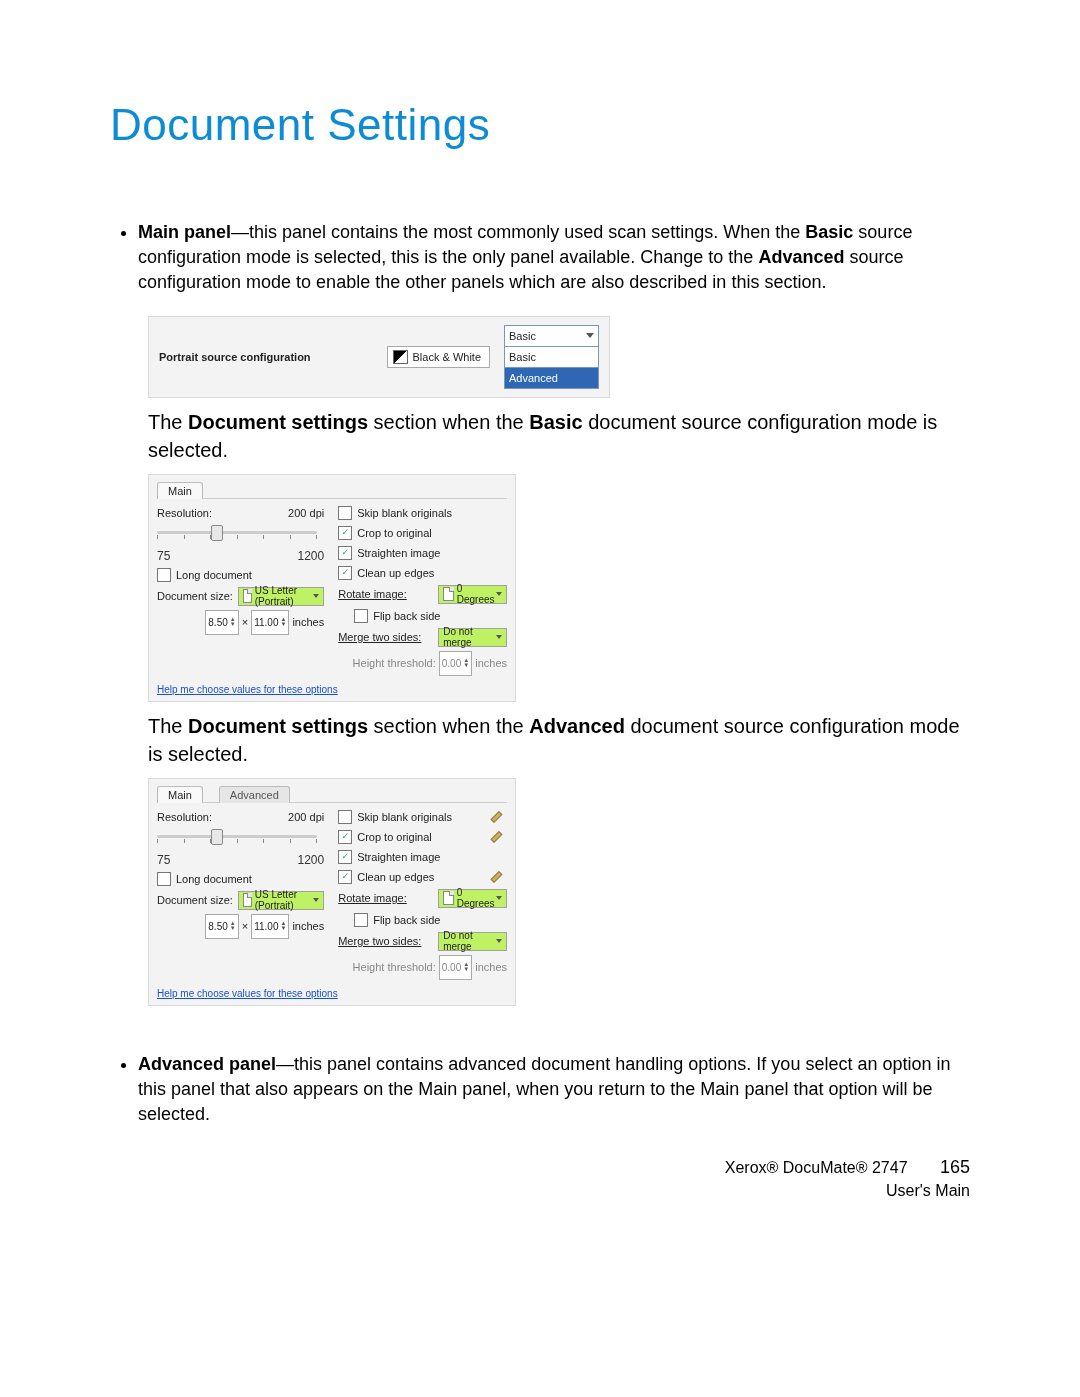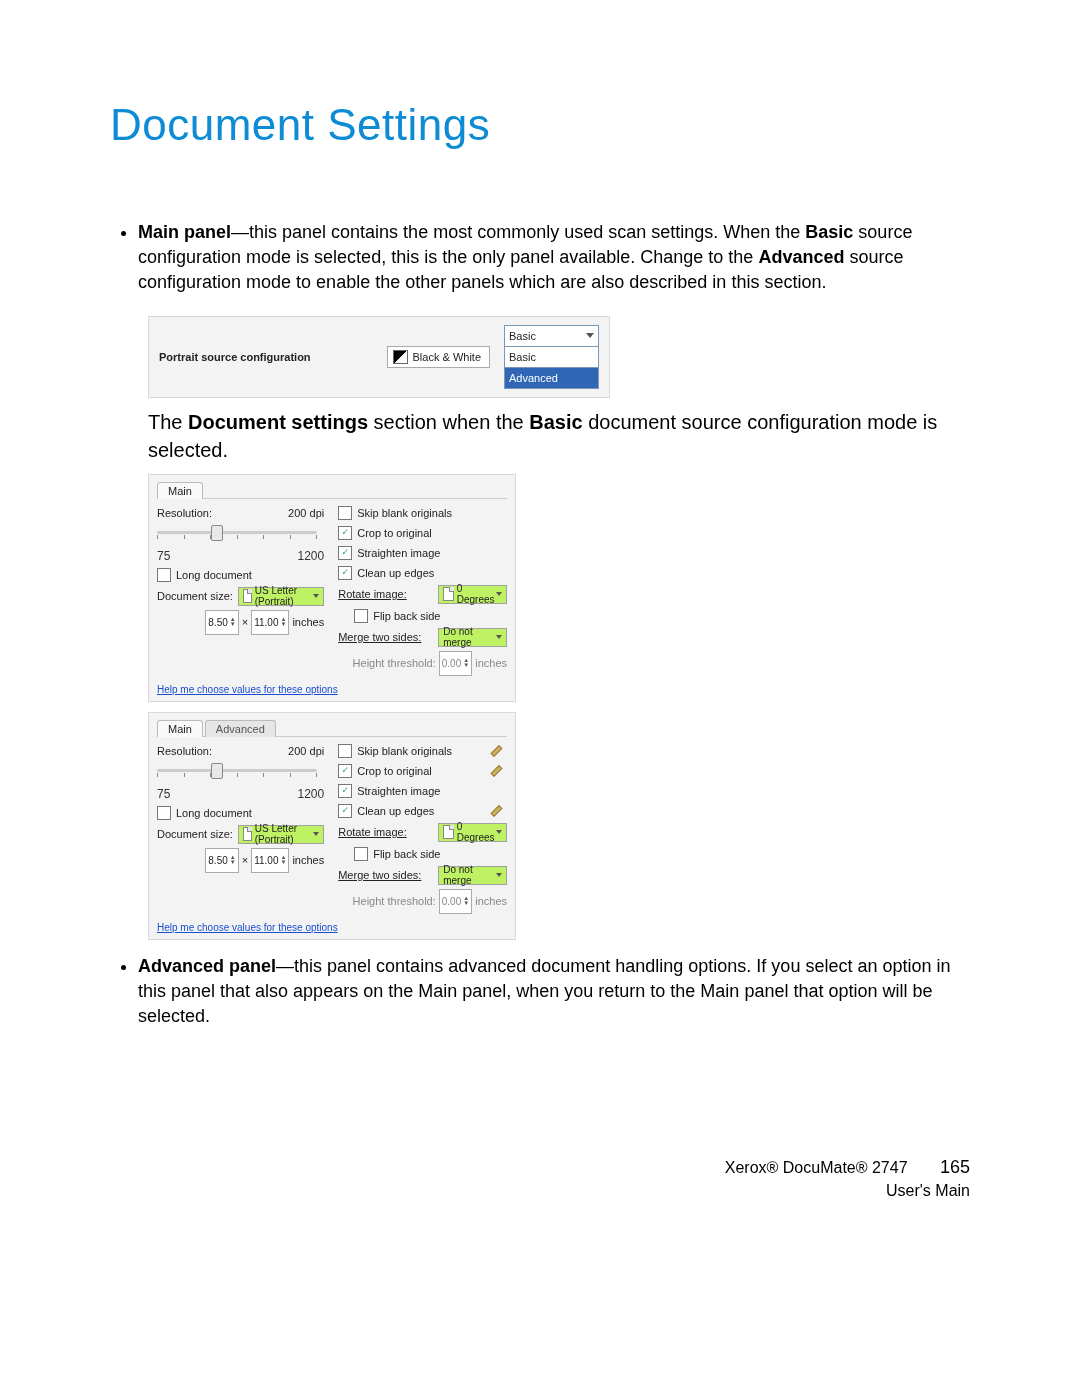--- a/index.html
+++ b/index.html
@@ -103,21 +103,21 @@
     margin-bottom: 6px;
     border-bottom: 1px solid #ccc;
   }
   .tab {
     border: 1px solid #bbb;
     border-bottom: none;
     background: #f9f9f9;
     padding: 2px 10px;
     font-size: 11px;
     border-radius: 3px 3px 0 0;
-    margin-right: 2px;
+    margin-right: 16px;
     position: relative;
     top: 1px;
   }
   .tab.inactive { background: #e6e6e6; color: #555; }
   .panel-body {
     display: flex;
     gap: 14px;
   }
   .col {
     display: flex;
@@ -382,20 +382,23 @@
                 <span>▼</span>
               </span>
             </span>
           <span>inches</span>
         </div>
       </div>
     </div>
     <div class="footer-link">Help me choose values for these options</div>
   </div>
 
+  <div class="para">
+    <span>The </span><b>Document settings</b><span> section when the </span><b>Advanced</b><span> document source configuration mode is selected.</span>
+  </div>
 
   <div class="figure settings">
     <div class="tabs">
       <div class="tab">Main</div>
       <div class="tab inactive">Advanced</div>
     </div>
     <div class="panel-body">
       <div class="col left">
         <div class="row" style="justify-content:space-between;">
           <span>Resolution:</span>
@@ -501,21 +504,21 @@
                 <span>▼</span>
               </span>
             </span>
           <span>inches</span>
         </div>
       </div>
     </div>
     <div class="footer-link">Help me choose values for these options</div>
   </div>
 
-  <ul class="bullets" style="margin-top:14px;">
+  <ul class="bullets" style="margin-top:46px;">
     <li>
       <b>Advanced panel</b><span>—this panel contains advanced document handling options. If you select an option in this panel that also appears on the Main panel, when you return to the Main panel that option will be selected.</span>
     </li>
   </ul>
 </div>
 
 <div class="footer">
   <div>
     <span>Xerox® DocuMate® 2747</span>
     <span class="pn">165</span>

